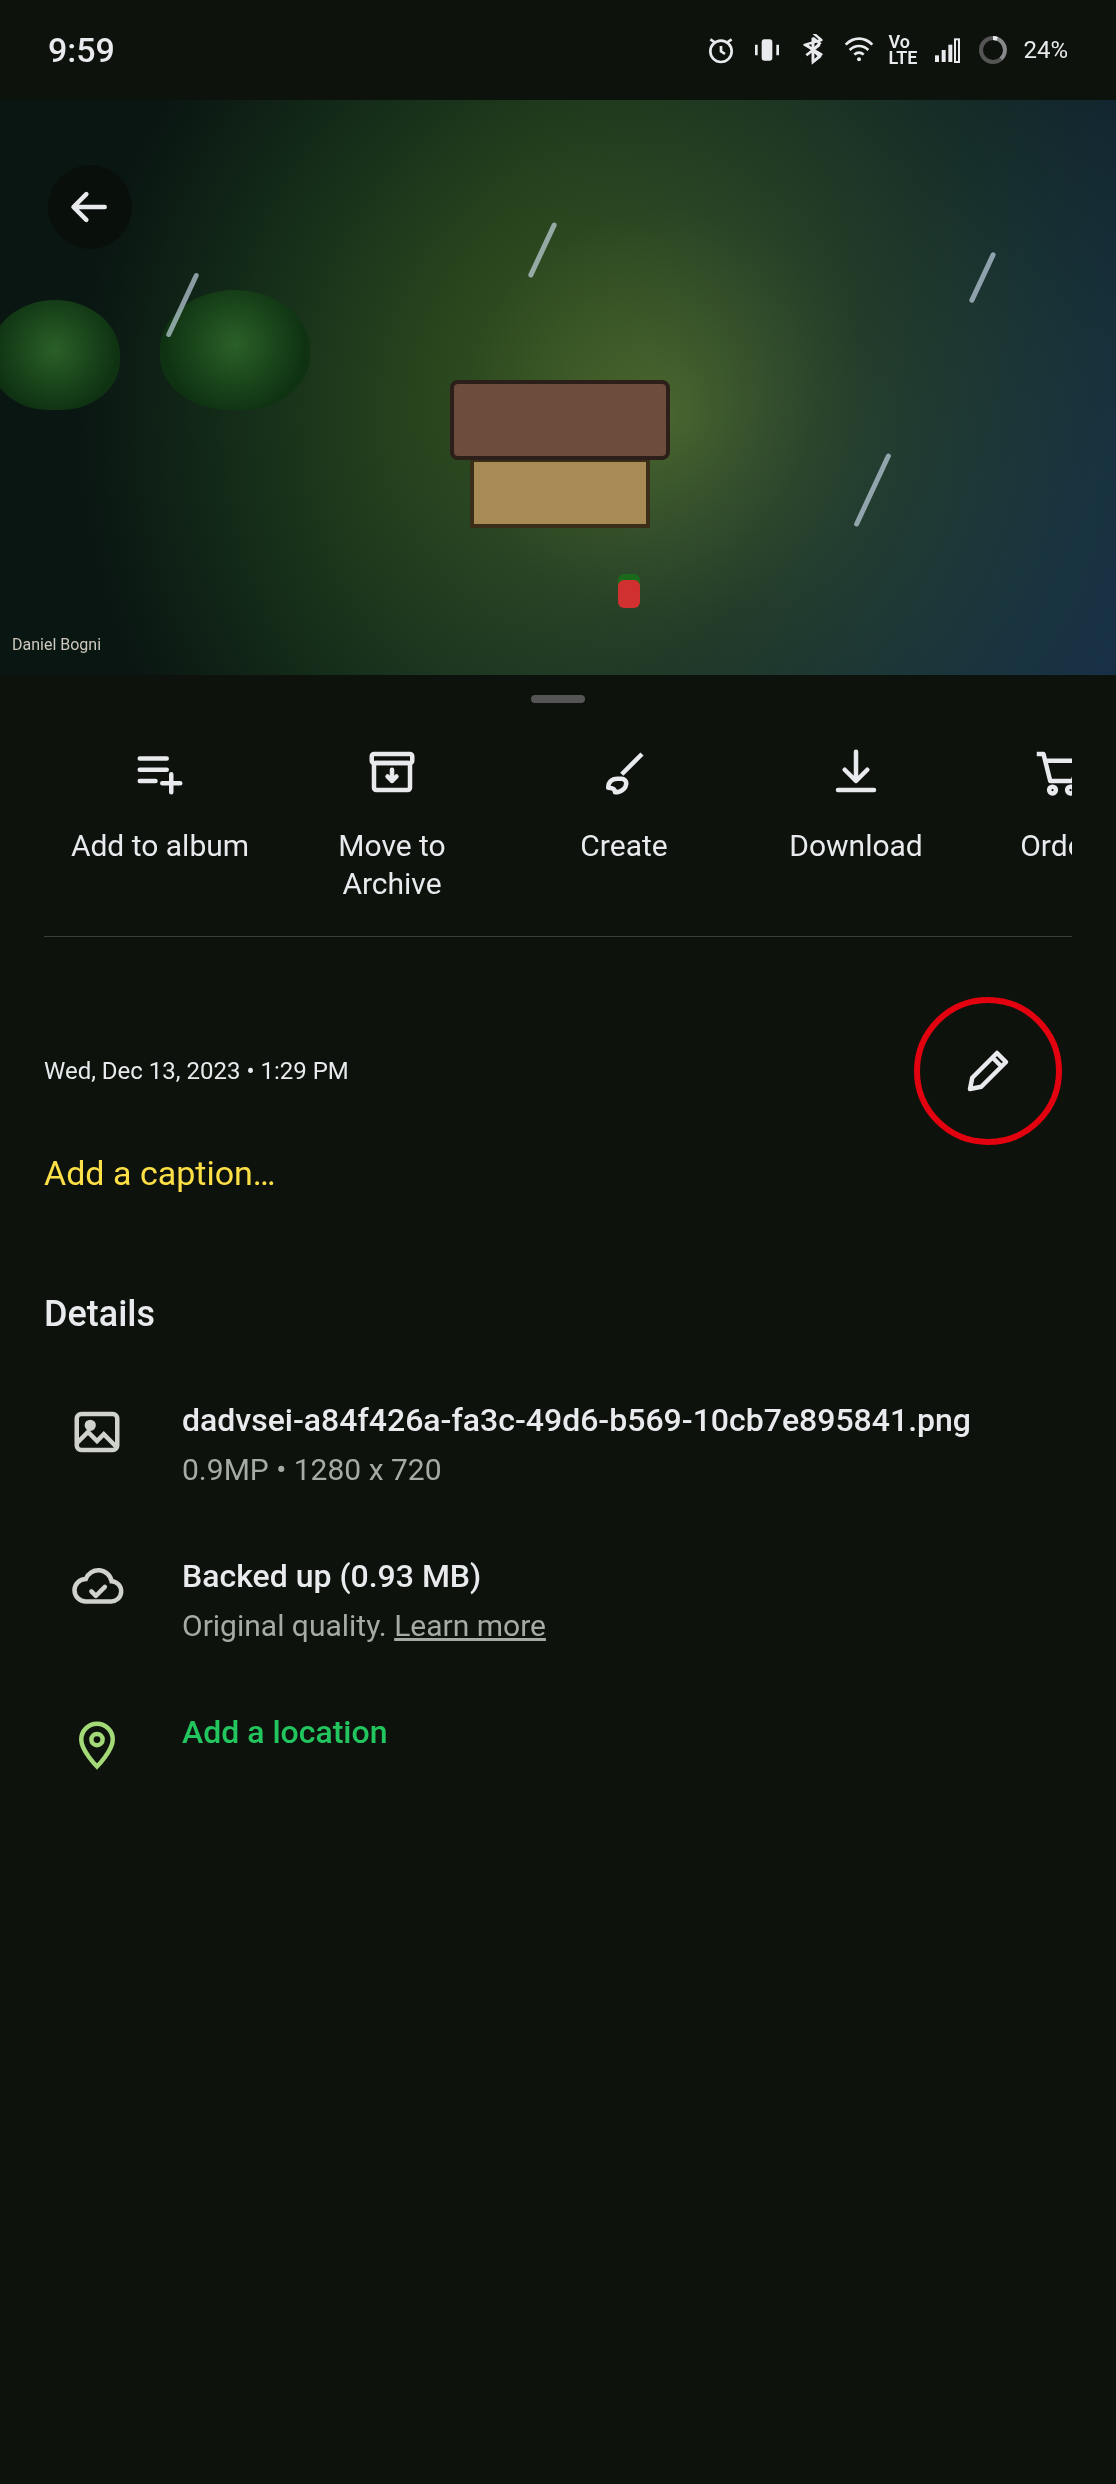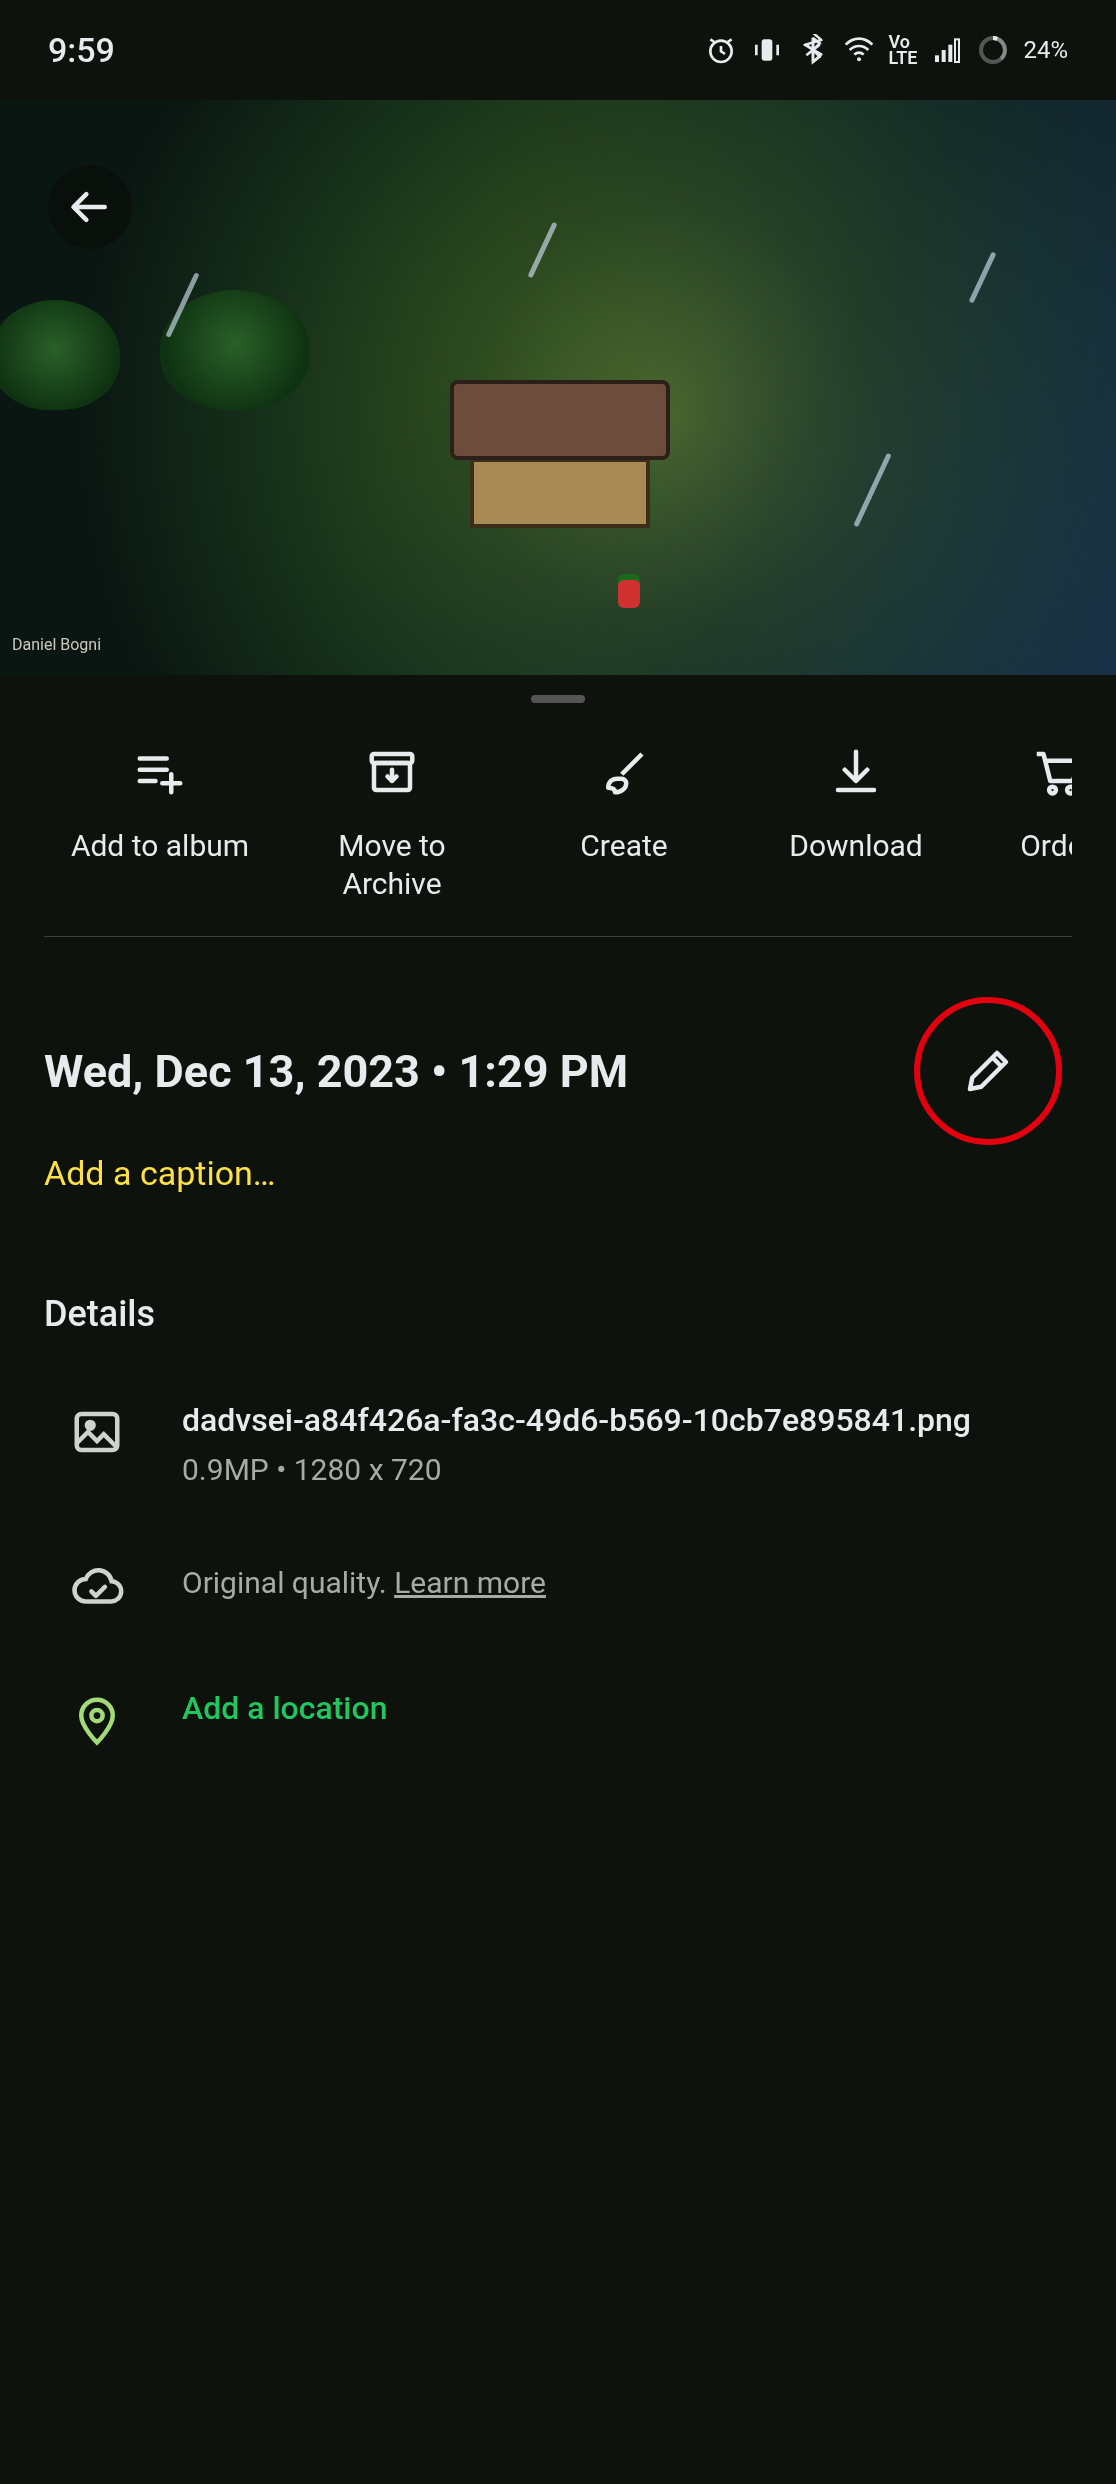--- a/index.html
+++ b/index.html
@@ -100,21 +100,21 @@
   }
   .action:last-child { flex: 0 0 170px; }
   .action svg { width: 54px; height: 54px; stroke: #e8eaed; fill: none; stroke-width: 2; }
   .action-label { font-size: 30px; text-align: center; line-height: 1.25; white-space: pre-line; }
 
   
   .meta-row {
     display: flex; align-items: center; justify-content: space-between;
     padding: 60px 44px 0;
   }
-  .meta-date { font-size: 45px; font-weight: 700; }
+  .meta-date { font-size: 24px; font-weight: 400; }
   .edit-btn {
     width: 148px; height: 148px; border-radius: 50%;
     border: 6px solid #e3000f;
     display: flex; align-items: center; justify-content: center;
     margin-right: 10px;
   }
   .edit-btn svg { width: 54px; height: 54px; stroke: #e8eaed; fill: none; stroke-width: 2; }
 
   .caption {
     padding: 8px 44px 0;
@@ -270,20 +270,21 @@
       <div class="detail-secondary">0.9MP  •  1280 x 720</div>
     </div>
   </div>
 
   <div class="detail-row">
     <div class="ic"><svg viewBox="0 0 24 24">
           <path d="M7 18a5 5 0 0 1 0-10 6 6 0 0 1 11.5 1A4 4 0 0 1 18 18H7z"></path>
           <path d="M9.5 13.5l2 2 4-4" stroke-linecap="round" stroke-linejoin="round"></path>
         </svg></div>
     <div class="detail-text">
+      <div class="detail-primary">Backed up (0.93 MB)</div>
       <div class="detail-secondary">
         <span>Original quality. </span><span class="learn-more">Learn more</span>
       </div>
     </div>
   </div>
 
   <div class="detail-row add-loc">
     <div class="ic"><svg viewBox="0 0 24 24">
           <path d="M12 22s7-7 7-12a7 7 0 0 0-14 0c0 5 7 12 7 12z"></path>
           <circle cx="12" cy="10" r="2.5"></circle>

